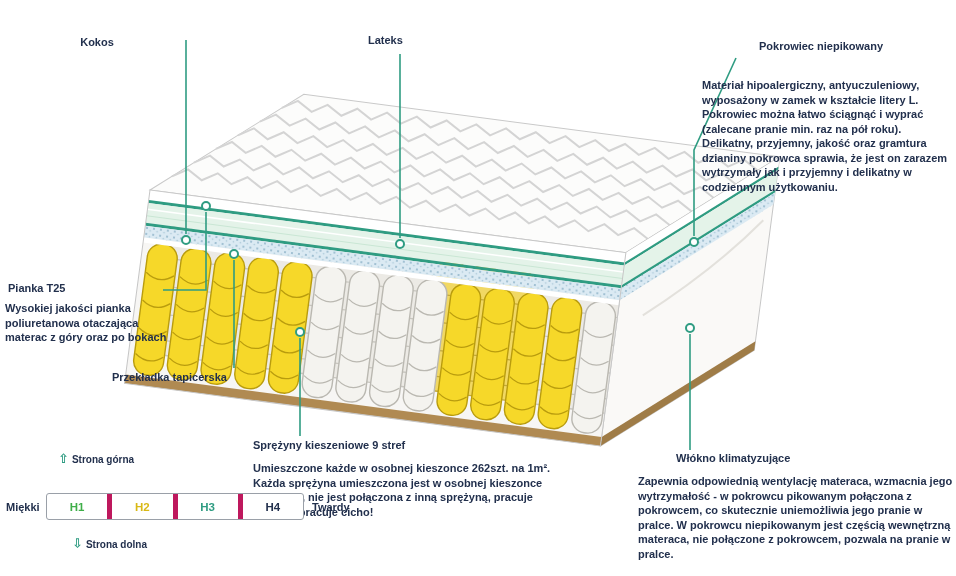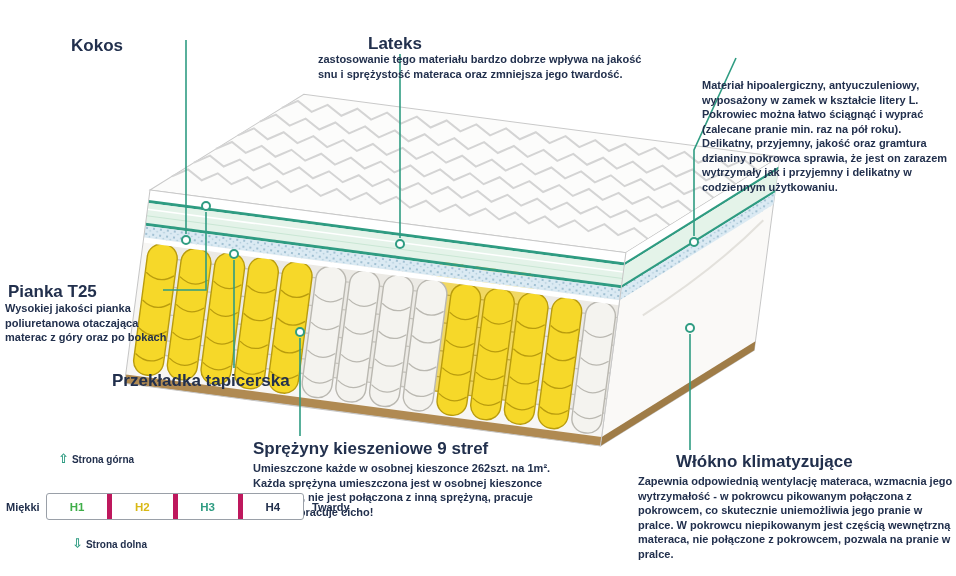--- a/index.html
+++ b/index.html
@@ -4,21 +4,21 @@
 <style>
   html,body{margin:0;padding:0;background:#ffffff;}
   .canvas{
     position:relative;width:956px;height:576px;background:#ffffff;overflow:hidden;
     font-family:"Liberation Sans","DejaVu Sans",sans-serif;color:var(--ink,#22304d);
   }
   .banner{
     position:absolute;left:40px;right:40px;top:5px;text-align:center;
     font-size:12.5px;font-weight:bold;letter-spacing:.2px;color:var(--red,#e8372c);
   }
-  .h{position:absolute;font-size:17px;font-weight:bold;color:var(--ink,#22304d);white-space:nowrap;}
+  .h{position:absolute;font-size:11px;font-weight:bold;color:var(--ink,#22304d);white-space:nowrap;}
   .b{position:absolute;font-size:11px;font-weight:bold;line-height:1.32;color:var(--ink,#22304d);}
   .orient{position:absolute;font-size:10px;font-weight:bold;color:var(--ink,#22304d);}
   .orient .arr{color:var(--accent,#2f9c82);font-size:13px;font-weight:bold;margin-right:3px;}
   .scalebox{
     position:absolute;width:258px;height:27px;background:#ffffff;border:1px solid #9aa0a8;
     border-radius:3px;display:flex;align-items:stretch;box-sizing:border-box;
   }
   .scalebox .cell{
     flex:1;display:flex;align-items:center;justify-content:center;
     font-size:11.5px;font-weight:bold;
@@ -144,22 +144,22 @@
       <circle class="node" cx="234" cy="254" r="4"></circle>
       <circle class="node" cx="300" cy="332" r="4"></circle>
       <circle class="node" cx="690" cy="328" r="4"></circle>
     </g>
   </svg>
 
 
   <div class="h" style="left:8px;top:36px;width:178px;text-align:center;">Kokos</div>
 
   <div class="h" style="left:368px;top:34px;">Lateks</div>
-  <div class="b" style="left:318px;top:52px;width:345px;">zastosowanie tego materiału bardzo dobrze wpływa na jakość snu i sprężystość materaca oraz zmniejsza jego twardość.</div>
 
+  <div class="h" style="left:690px;top:40px;width:262px;text-align:center;">Pokrowiec niepikowany</div>
   <div class="b" style="left:702px;top:78px;width:250px;">Materiał hipoalergiczny, antyuczuleniowy, wyposażony w zamek w kształcie litery L. Pokrowiec można łatwo ściągnąć i wyprać (zalecane pranie min. raz na pół roku). Delikatny, przyjemny, jakość oraz gramtura dzianiny pokrowca sprawia, że jest on zarazem wytrzymały jak i przyjemny i delikatny w codziennym użytkowaniu.</div>
 
   <div class="h" style="left:8px;top:282px;">Pianka T25</div>
   <div class="b" style="left:5px;top:301px;width:172px;">Wysokiej jakości pianka poliuretanowa otaczająca materac z góry oraz po bokach</div>
 
   <div class="h" style="left:112px;top:371px;">Przekładka tapicerska</div>
 
   <div class="h" style="left:253px;top:439px;">Sprężyny kieszeniowe 9 stref</div>
   <div class="b" style="left:253px;top:461px;width:308px;">Umieszczone każde w osobnej kieszonce 262szt. na 1m². Każda sprężyna umieszczona jest w osobnej kieszonce materiału, nie jest połączona z inną sprężyną, pracuje osobno, pracuje cicho!</div>
 

